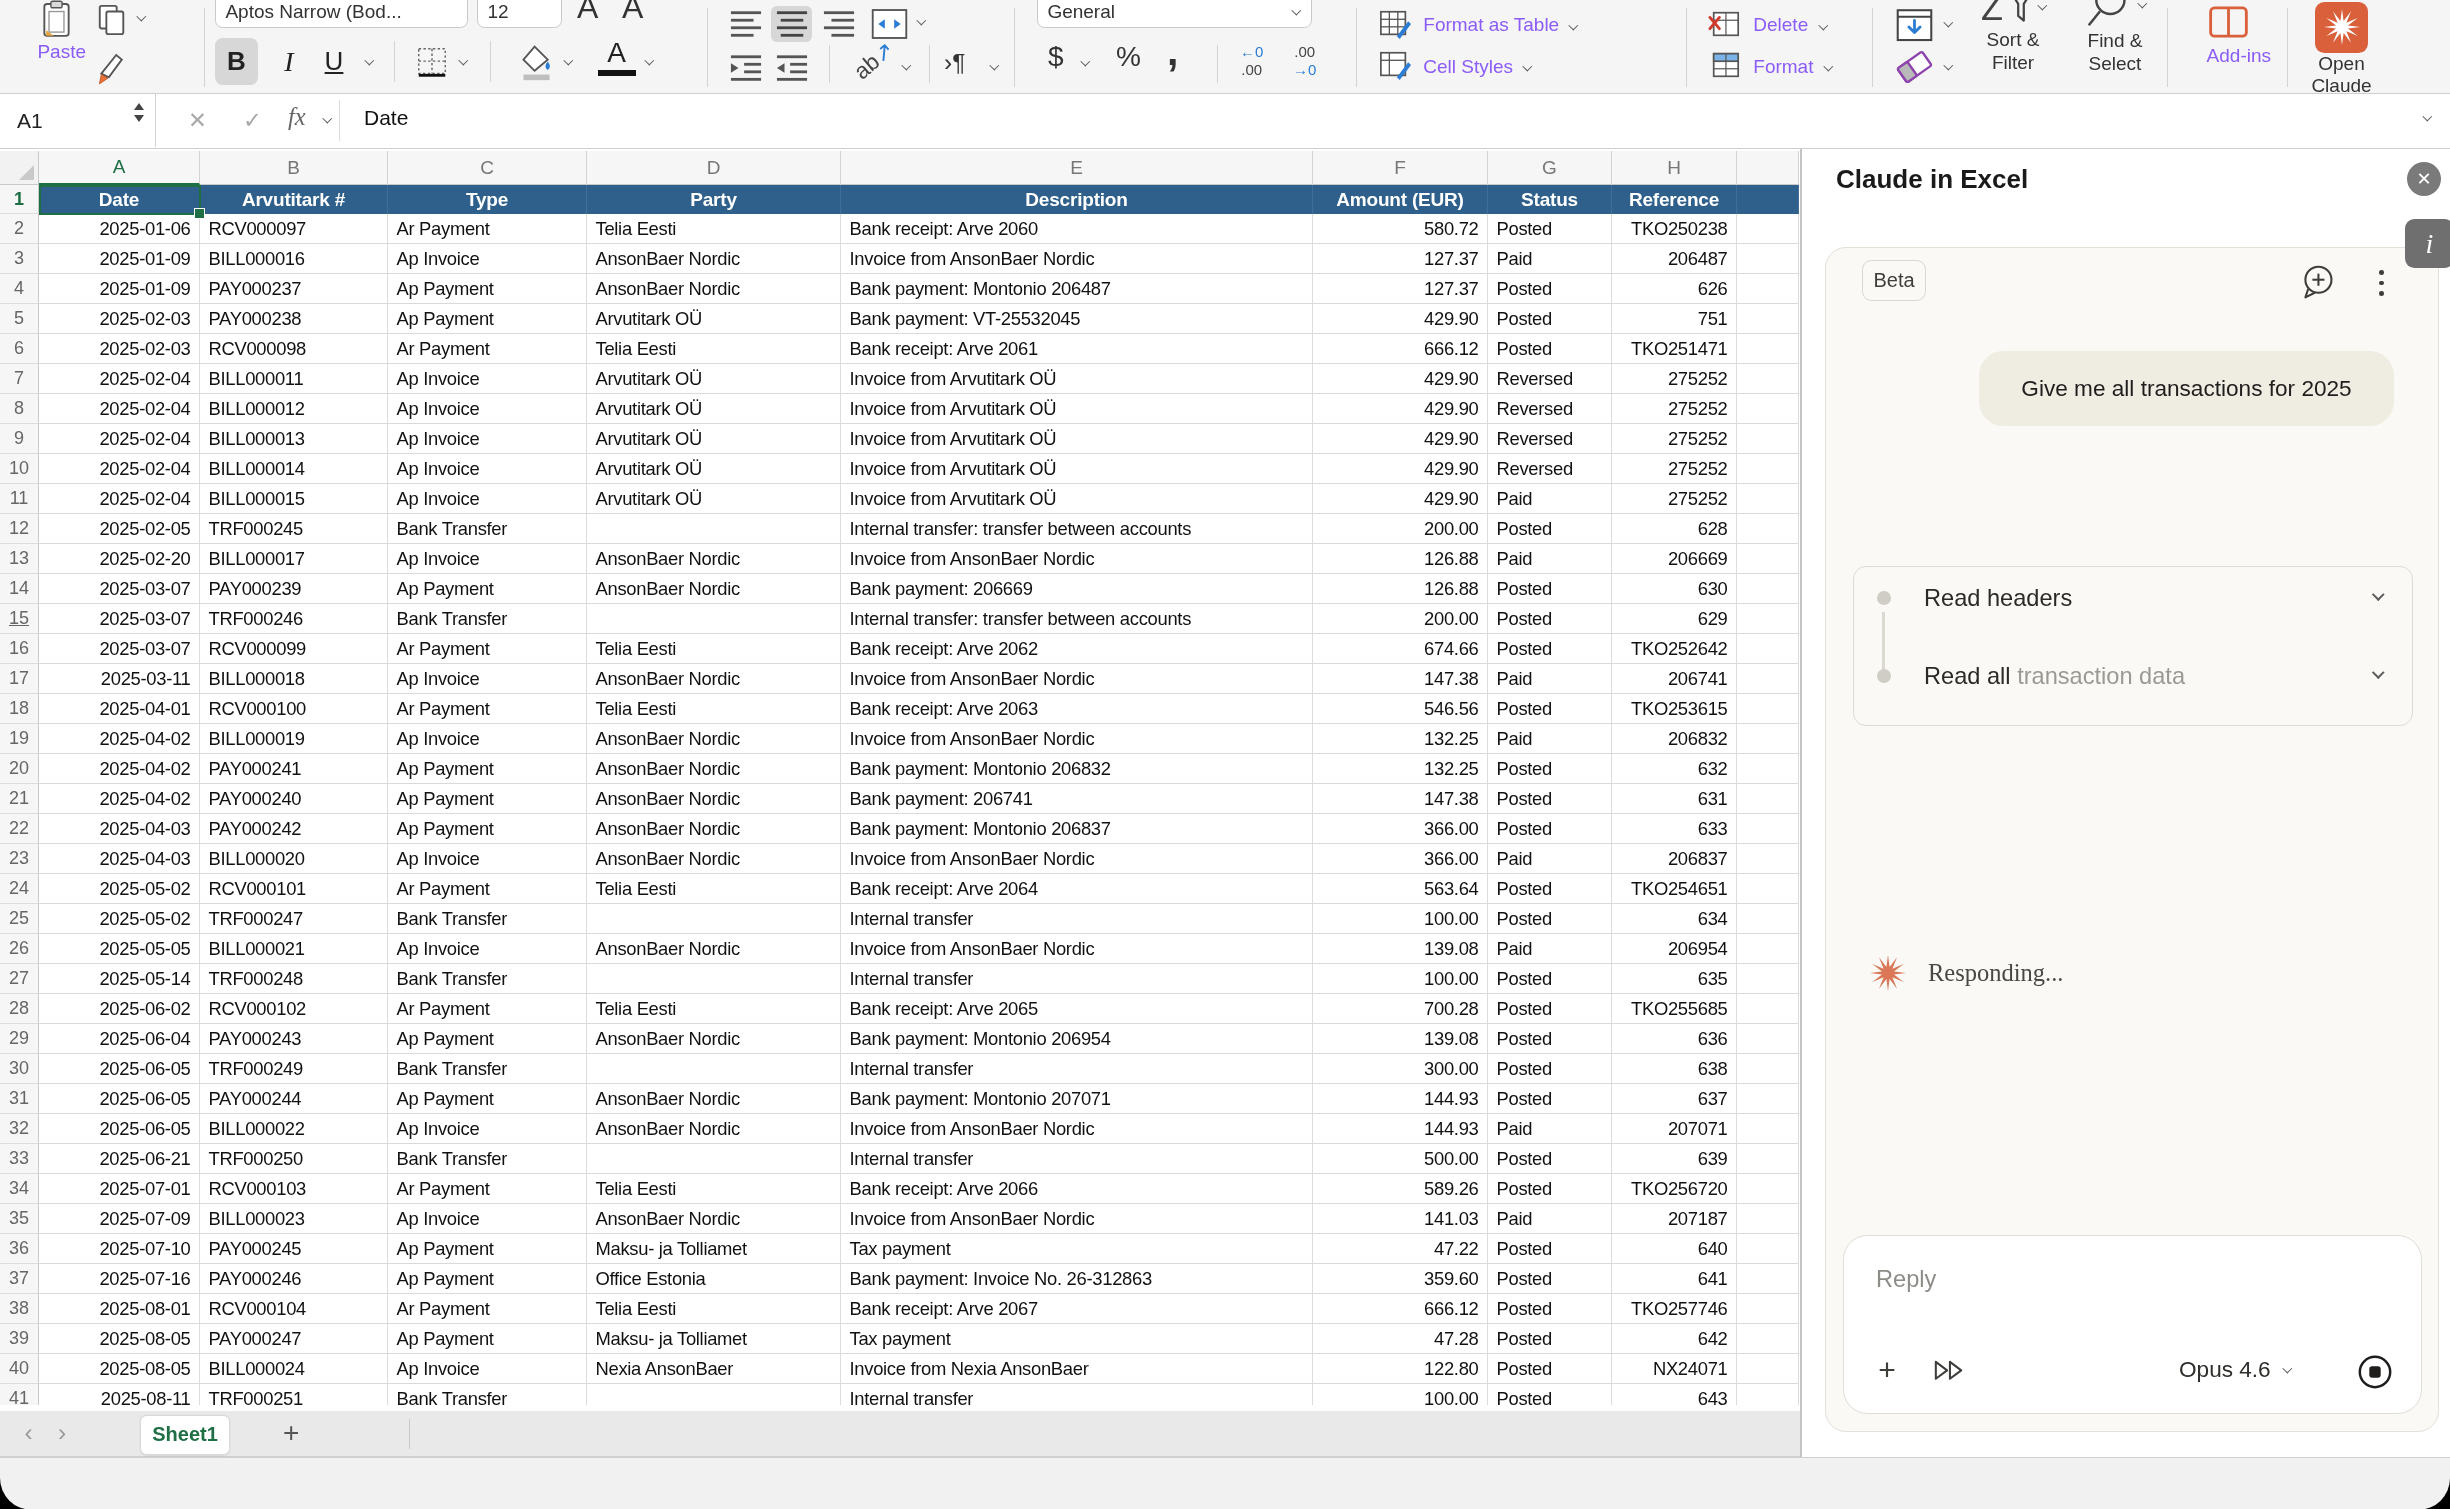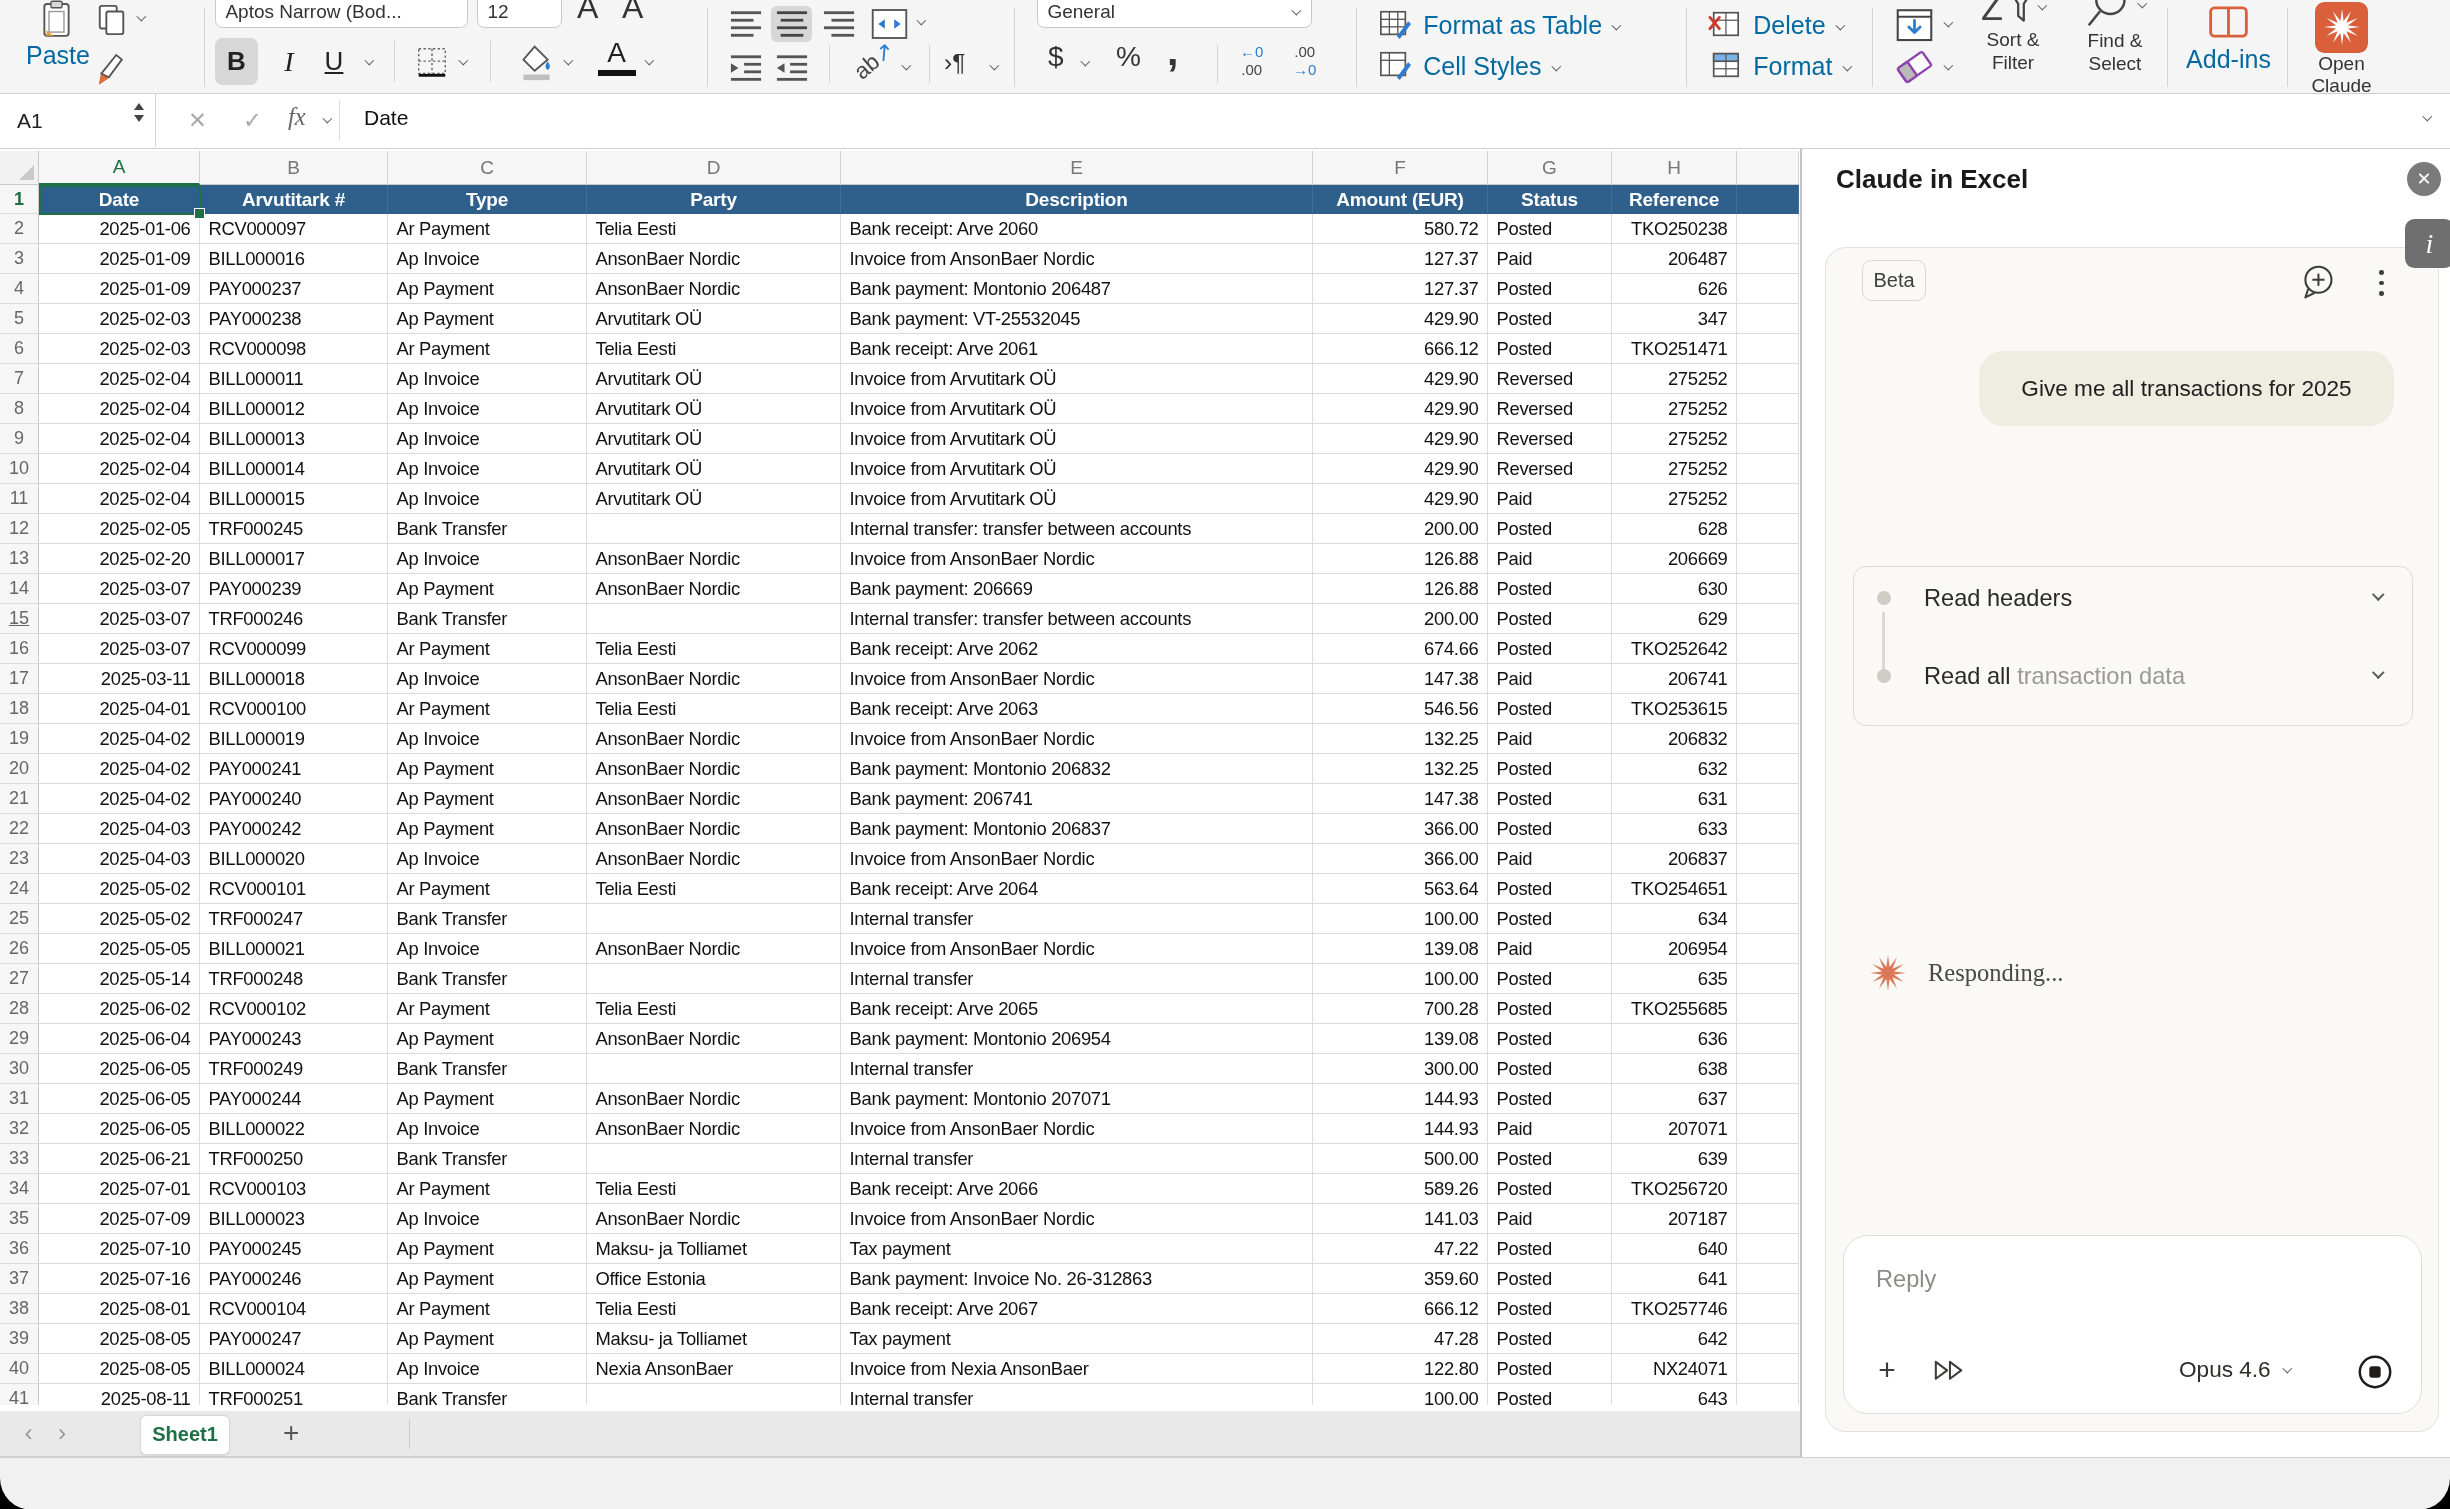--- a/index.html
+++ b/index.html
@@ -5,21 +5,21 @@
   * { margin:0; padding:0; box-sizing:border-box; }
   html,body { width:2450px; height:1510px; overflow:hidden; background:#fff;
     font-family:"Liberation Sans", sans-serif; }
   .abs { position:absolute; }
   #stage { position:relative; width:2450px; height:1510px; background:#fff; }
 
   
   #ribbon { position:absolute; left:0; top:0; width:2450px; height:94px;
     background:#f5f5f6; border-bottom:0.9px solid #cfcfcf; overflow:hidden; }
   .rsep { position:absolute; top:7.5px; height:79px; width:0.9px; background:#d4d4d4; }
-  .rlabel { font-size:25px; color:#0369a1; }
+  .rlabel { font-size:19px; color:#8b5cf6;text-align:right; }
   .rlabel2 { font-size:19px; color:#333; white-space:pre-line; text-align:center; line-height:22.6px; }
   .chv { display:inline-block; width:8.5px; height:8.5px; border-right:2.1px solid #5a5a5a;
     border-bottom:2.1px solid #5a5a5a; transform:rotate(45deg); }
   .chv.sm { width:6.6px; height:6.6px; border-width:1.9px; }
   .inputbox { position:absolute; background:#fff; border:1.4px solid #c9c9c9; border-radius:7.5px;
     color:#333; font-size:19px; display:flex; align-items:flex-end; padding:3.8px 9.4px; }
   .btn { display:flex; align-items:center; justify-content:center; }
   .bold-btn { background:#d7d7d7; border-radius:7.5px; }
   .glyph { color:#333; }
 
@@ -483,21 +483,21 @@
         </div>
         <div class="grow">
           <div class="gut" style="height: 30px;">5</div>
           <div class="dcell r" style="width: 161px;">2025-02-03</div>
           <div class="dcell" style="width: 188px;">PAY000238</div>
           <div class="dcell" style="width: 199px;">Ap Payment</div>
           <div class="dcell" style="width: 254px;">Arvutitark OÜ</div>
           <div class="dcell" style="width: 472px;">Bank payment: VT-25532045</div>
           <div class="dcell r" style="width: 175px;">429.90</div>
           <div class="dcell" style="width: 124px;">Posted</div>
-          <div class="dcell r" style="width: 125px;">347</div>
+          <div class="dcell r" style="width: 125px;">751</div>
           <div class="dcell" style="width: 62px;"></div>
         </div>
         <div class="grow">
           <div class="gut" style="height: 30px;">6</div>
           <div class="dcell r" style="width: 161px;">2025-02-03</div>
           <div class="dcell" style="width: 188px;">RCV000098</div>
           <div class="dcell" style="width: 199px;">Ar Payment</div>
           <div class="dcell" style="width: 254px;">Telia Eesti</div>
           <div class="dcell" style="width: 472px;">Bank receipt: Arve 2061</div>
           <div class="dcell r" style="width: 175px;">666.12</div>

